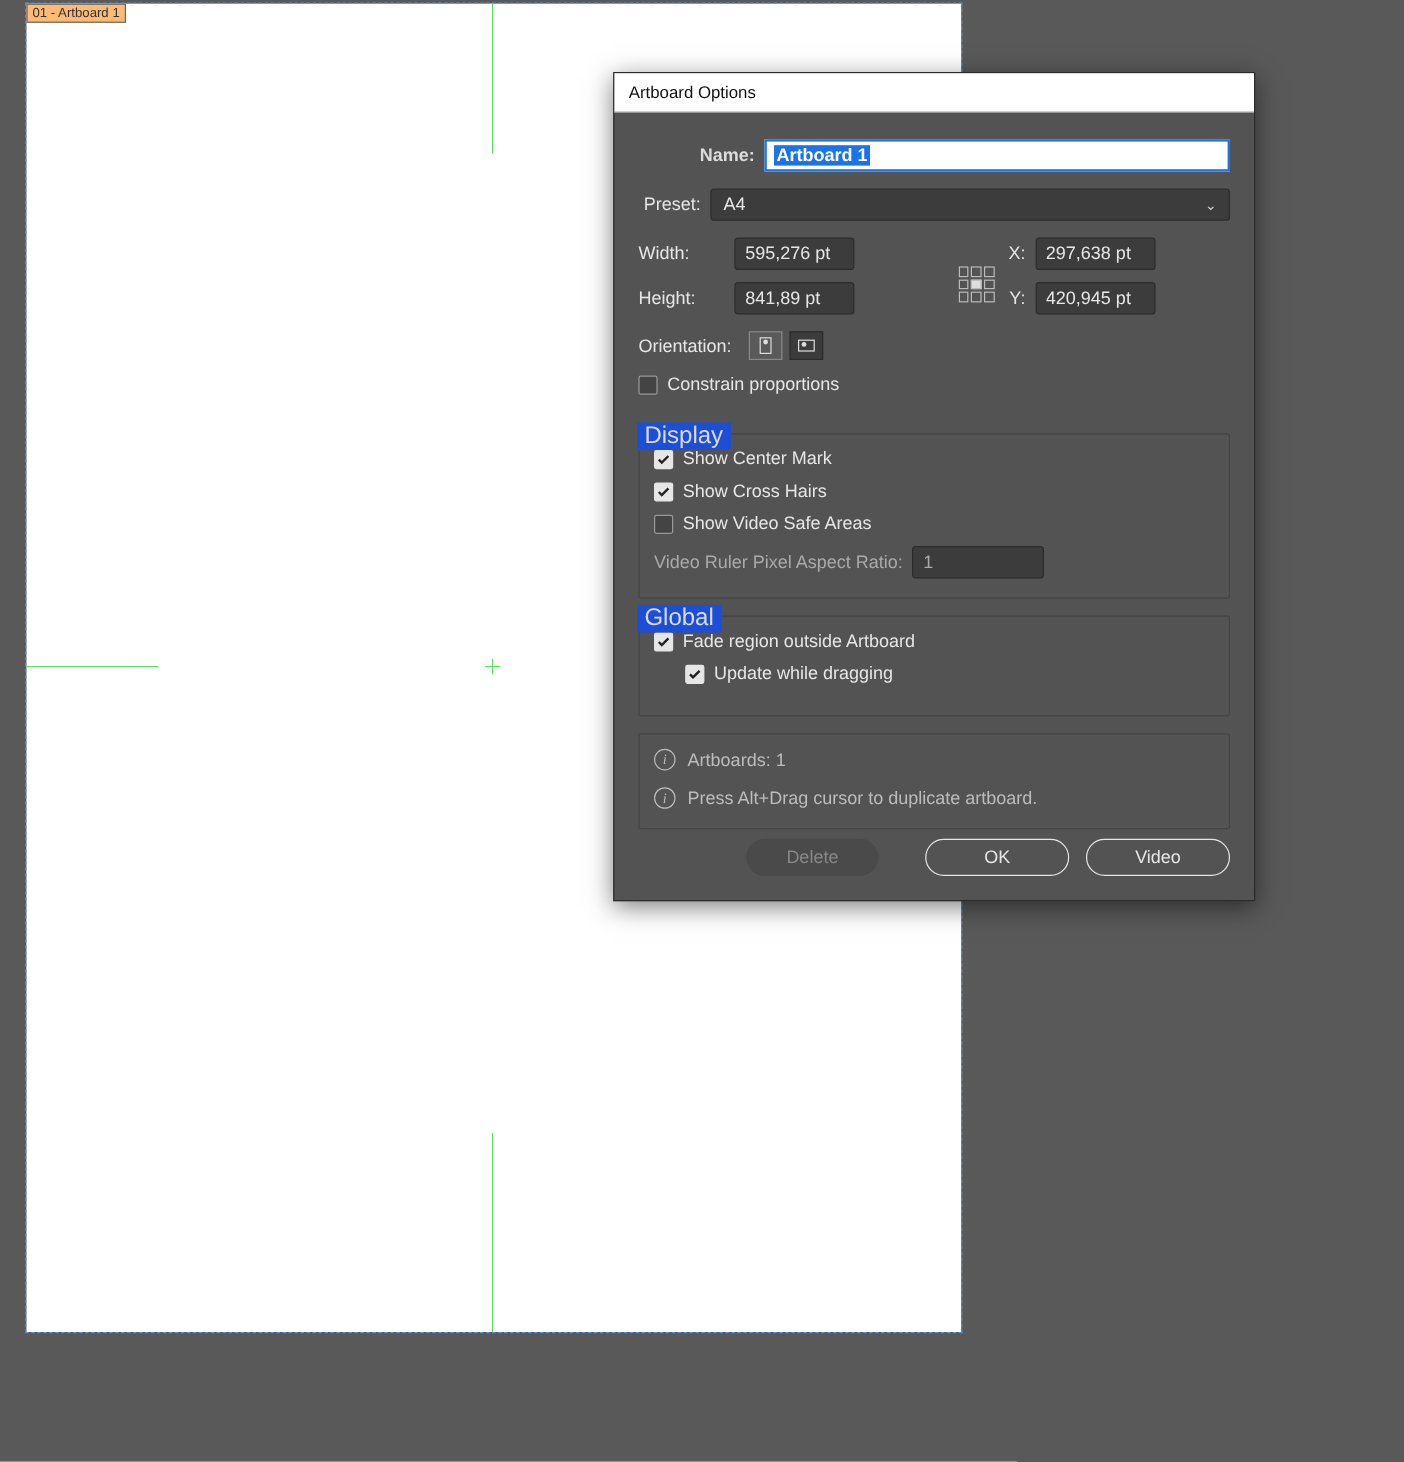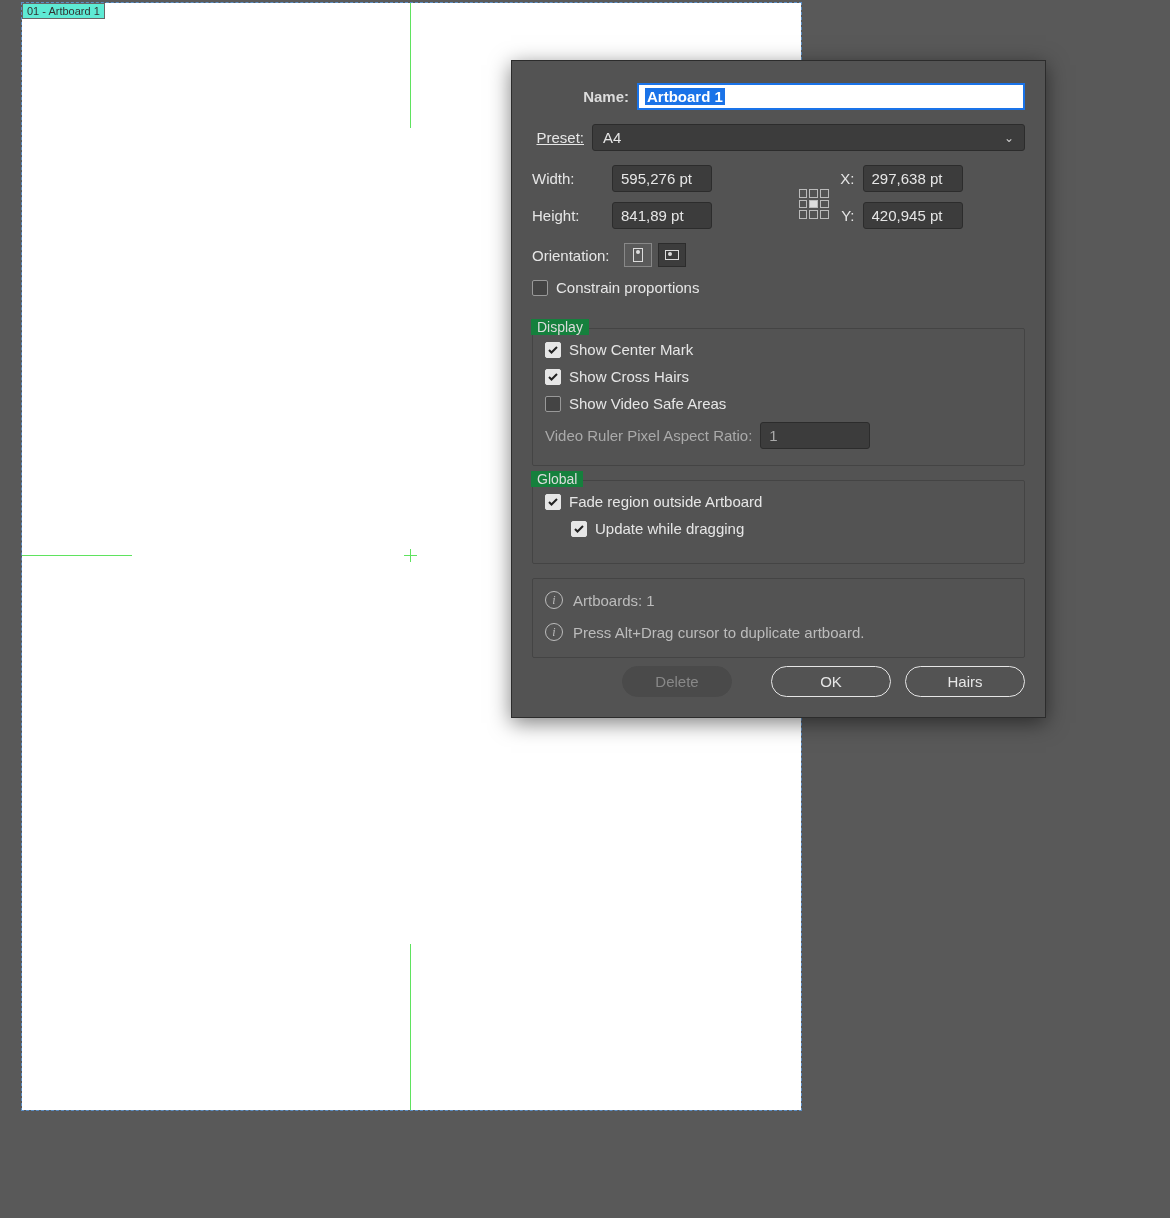--- a/index.html
+++ b/index.html
@@ -20,21 +20,21 @@
   .artboard {
     position: absolute;
     left: 22px; top: 3px;
     width: 779px; height: 1107px;
     background: #fff;
     outline: 1px dashed #5b8fc7;
   }
   .artboard-label {
     position: absolute;
     left: 22px; top: 3px;
-    background: #5eead4;
+    background: #fdba74;
     border: 1px solid #666;
     font-size: 11px;
     padding: 1px 4px;
     color: #333;
   }
   .crosshair-v {
     position: absolute;
     left: 410px; top: 3px;
     width: 1px; height: 125px;
     background: #5fe35f;
@@ -111,28 +111,28 @@
   .group {
     border: 1px solid #444;
     border-radius: 2px;
     padding: 12px 12px 16px;
     margin-top: 14px;
     position: relative;
   }
   .group-inline-label {
     position: absolute;
     top: -10px; left: -2px;
-    background: #15803d;
+    background: #1d4ed8;
     padding: 0 6px;
     color: #dcdcdc;
-    font-size: 14px;
+    font-size: 20px;
   }
 
   .preset-row { display:flex; align-items:center; margin-bottom:12px; }
-  .preset-label { width: 60px; text-align:right; padding-right:8px; font-size:15px;text-decoration:underline; }
+  .preset-label { width: 60px; text-align:right; padding-right:8px; font-size:15px; }
   .select {
     flex: 1;
     background: #3c3c3c;
     color: #e6e6e6;
     border: 1px solid #2c2c2c;
     border-radius: 3px;
     padding: 4px 10px;
     display:flex; justify-content:space-between; align-items:center;
     font-size:15px;
     cursor:pointer;
@@ -241,20 +241,21 @@
 <div class="canvas-area">
   <div class="artboard"></div>
   <div class="artboard-label">01 - Artboard 1</div>
   <div class="crosshair-v"></div>
   <div class="crosshair-v2"></div>
   <div class="crosshair-h"></div>
   <div class="center-mark"></div>
 </div>
 
 <div class="dialog">
+  <div class="dialog-title">Artboard Options</div>
   <div class="dialog-body">
 
     <div class="row">
       <div class="label-right name-label">Name:</div>
       <div class="name-input"><span class="sel">Artboard 1</span></div>
     </div>
 
     <div class="preset-row" style="margin-top:14px;">
       <div class="preset-label">Preset:</div>
       <div class="select">
@@ -375,17 +376,17 @@
       </div>
       <div class="info-row" style="margin-bottom:0;">
         <div class="info-icon">i</div>
         <span>Press Alt+Drag cursor to duplicate artboard.</span>
       </div>
     </div>
 
     <div class="button-row">
       <div class="btn-disabled">Delete</div>
       <div class="btn">OK</div>
-      <div class="btn">Hairs</div>
+      <div class="btn">Video</div>
     </div>
 
   </div>
 </div>
 
 </body></html>

